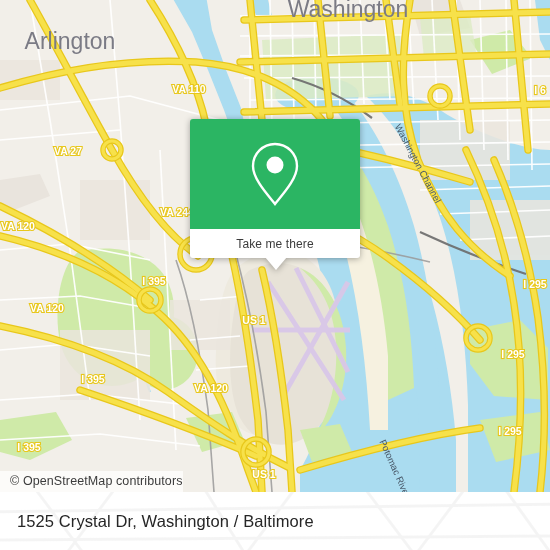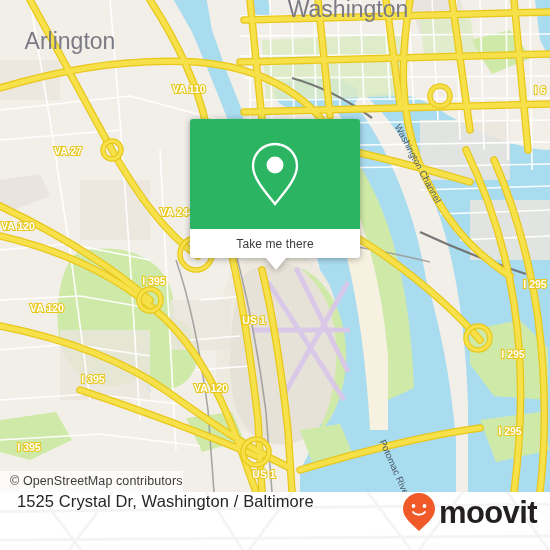--- a/index.html
+++ b/index.html
@@ -84,21 +84,21 @@
 
   
   #bottombar {
     position: absolute;
     left: 0;
     top: 492px;
     width: 550px;
     height: 58px;
     background: #ffffff;
     display: flex;
-    align-items: flex-start;
+    align-items: center;
     justify-content: space-between;
     overflow: hidden;
   }
   #bottombar .wm {
     position: absolute;
     left: 0; top: 0;
     width: 550px; height: 58px;
     opacity: 0.40;
     pointer-events: none;
   }
@@ -422,25 +422,15 @@
         <path d="M360,-10 L420,70"></path>
         <path d="M470,-10 L410,70"></path>
         <path d="M500,-10 L550,60"></path>
         <path d="M-10,20 L560,12"></path>
         <path d="M-10,48 L560,44"></path>
       </g>
     </svg>
 
     <div class="addr">1525 Crystal Dr, Washington / Baltimore</div>
 
-    <div class="brand">
-      <svg width="34" height="40" viewBox="0 0 34 40">
-        <path d="M17 1 C8.2 1 1 8.2 1 17 C1 26 11 33 17 39
-                 C23 33 33 26 33 17 C33 8.2 25.8 1 17 1 Z" fill="#ef5a28"></path>
-        <circle cx="11.5" cy="14" r="1.9" fill="#ffffff"></circle>
-        <circle cx="22.5" cy="14" r="1.9" fill="#ffffff"></circle>
-        <path d="M11 20 C13.5 23.5 20.5 23.5 23 20" fill="none" stroke="#ffffff" stroke-width="2" stroke-linecap="round"></path>
-      </svg>
-      <span class="brand-word">moovit</span>
-    </div>
   </div>
 
 </div>
 
 </body></html>

